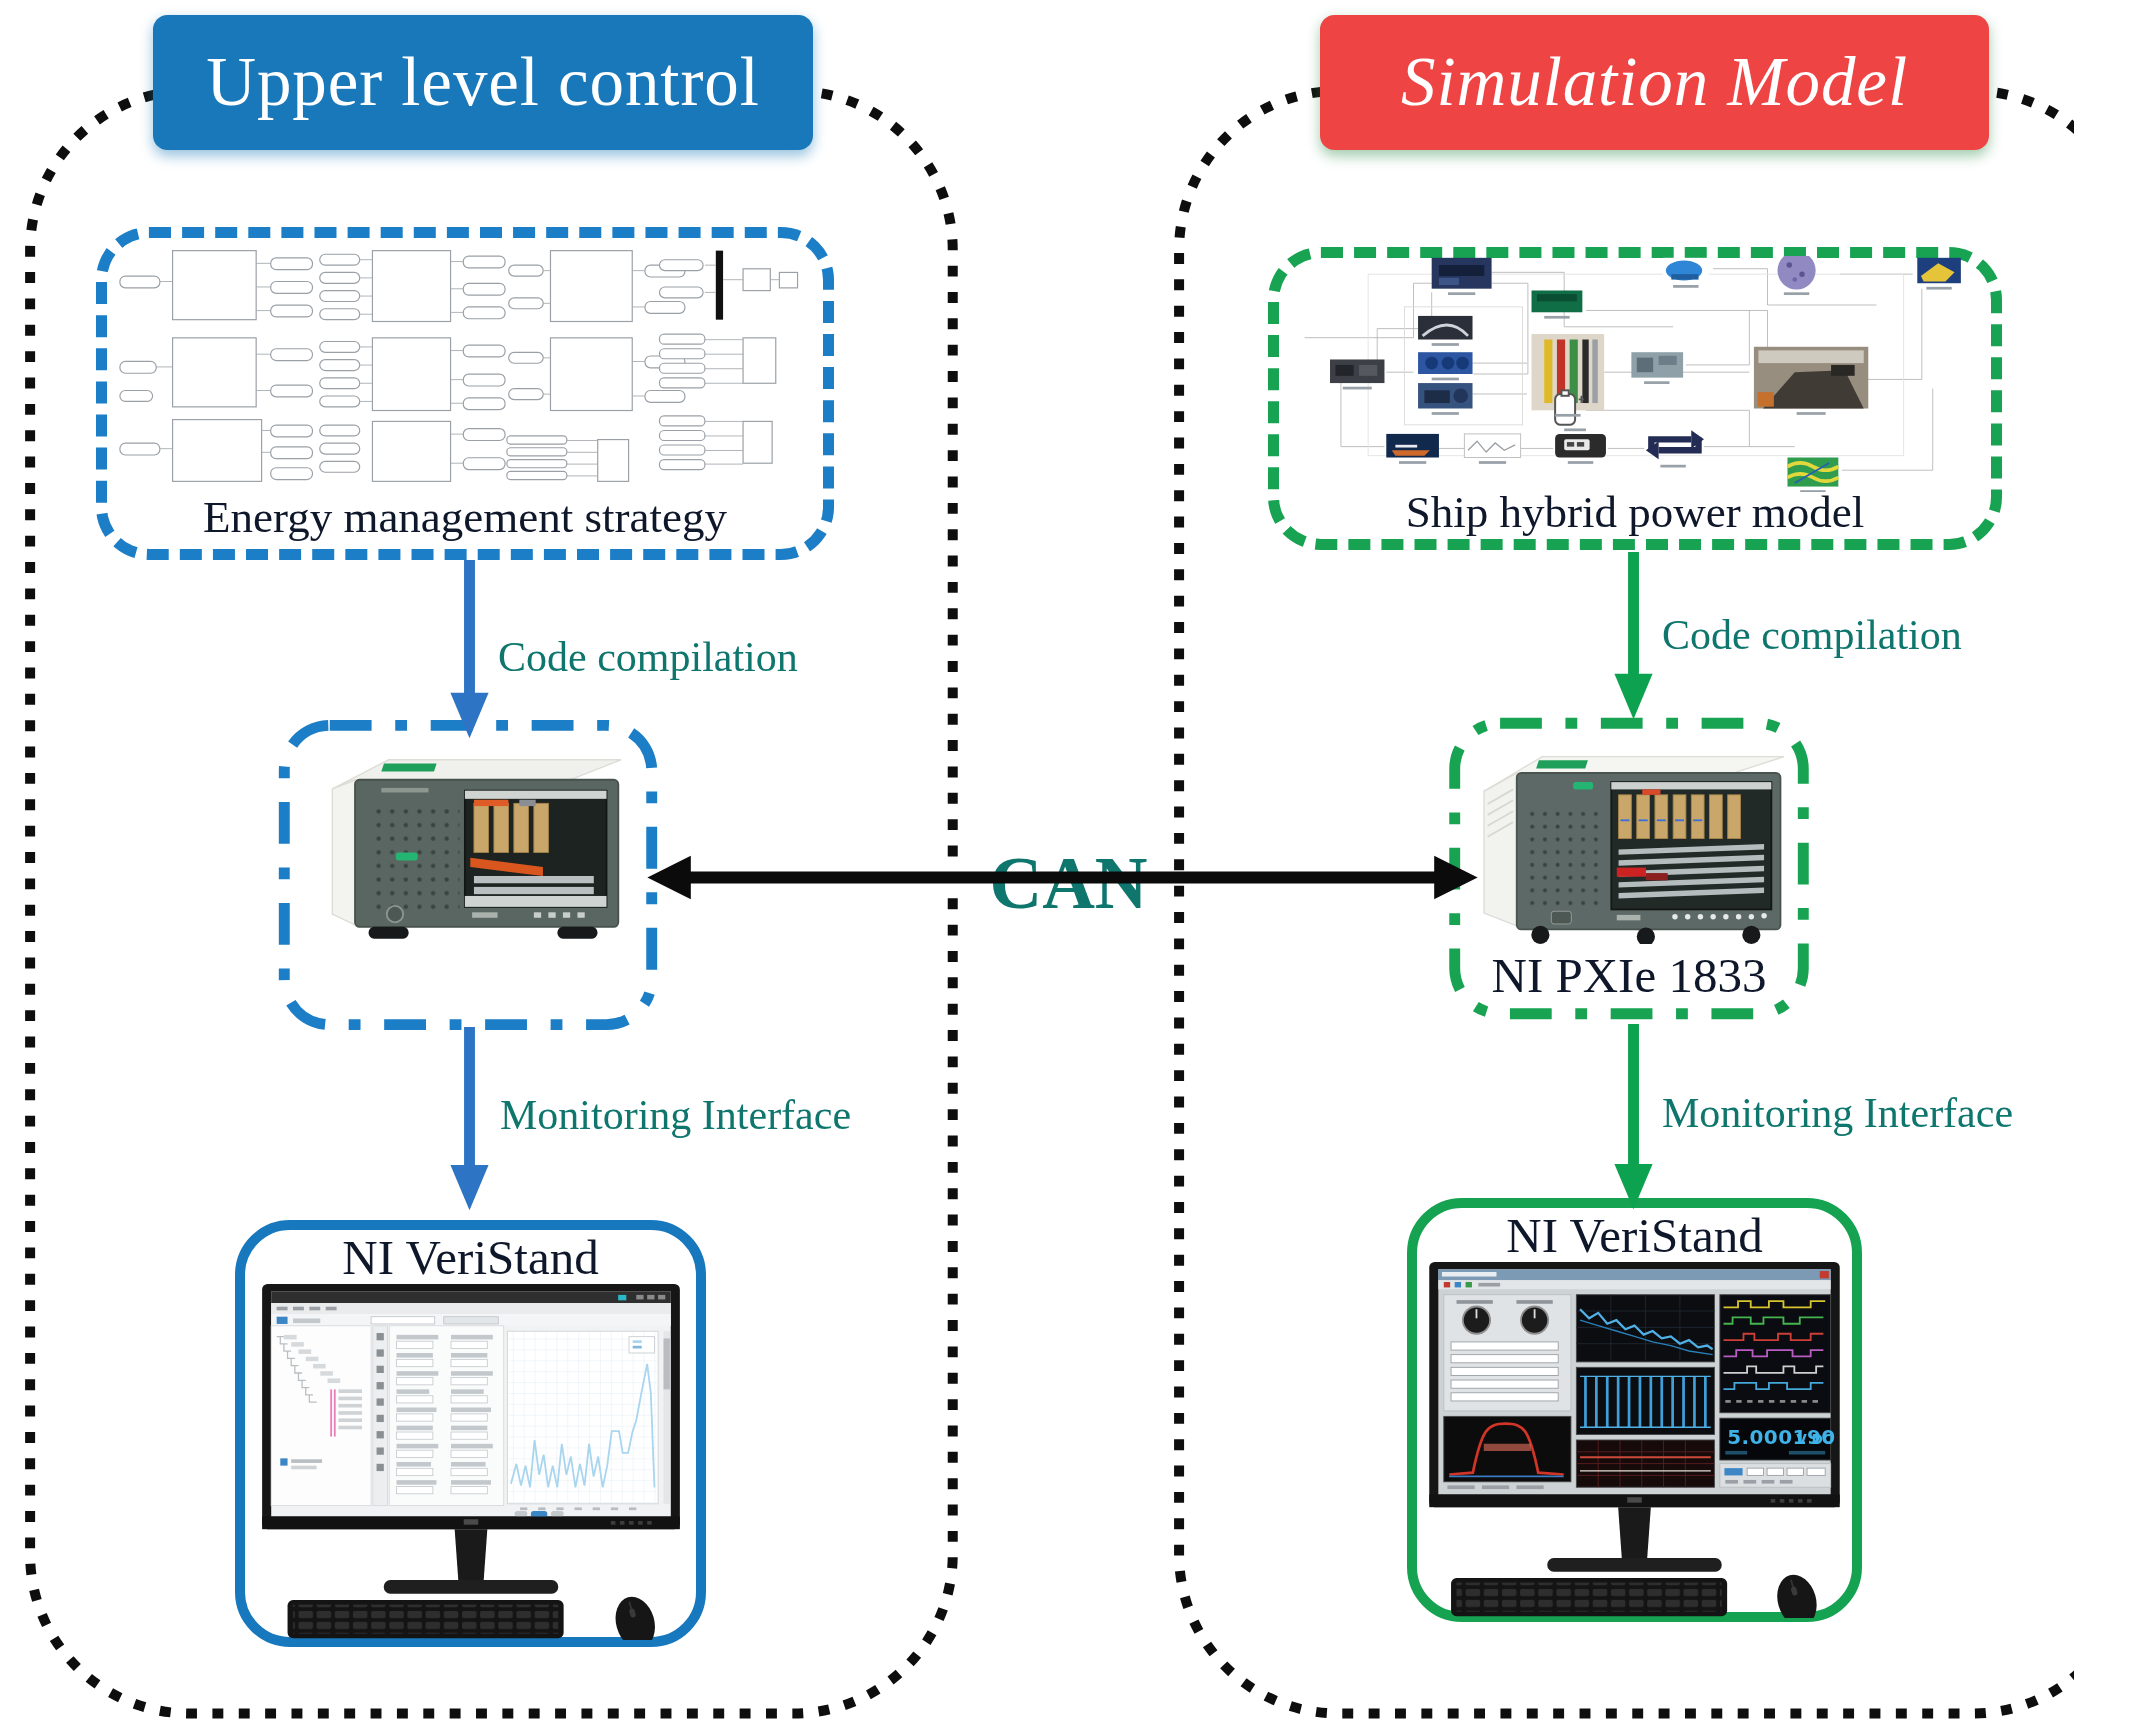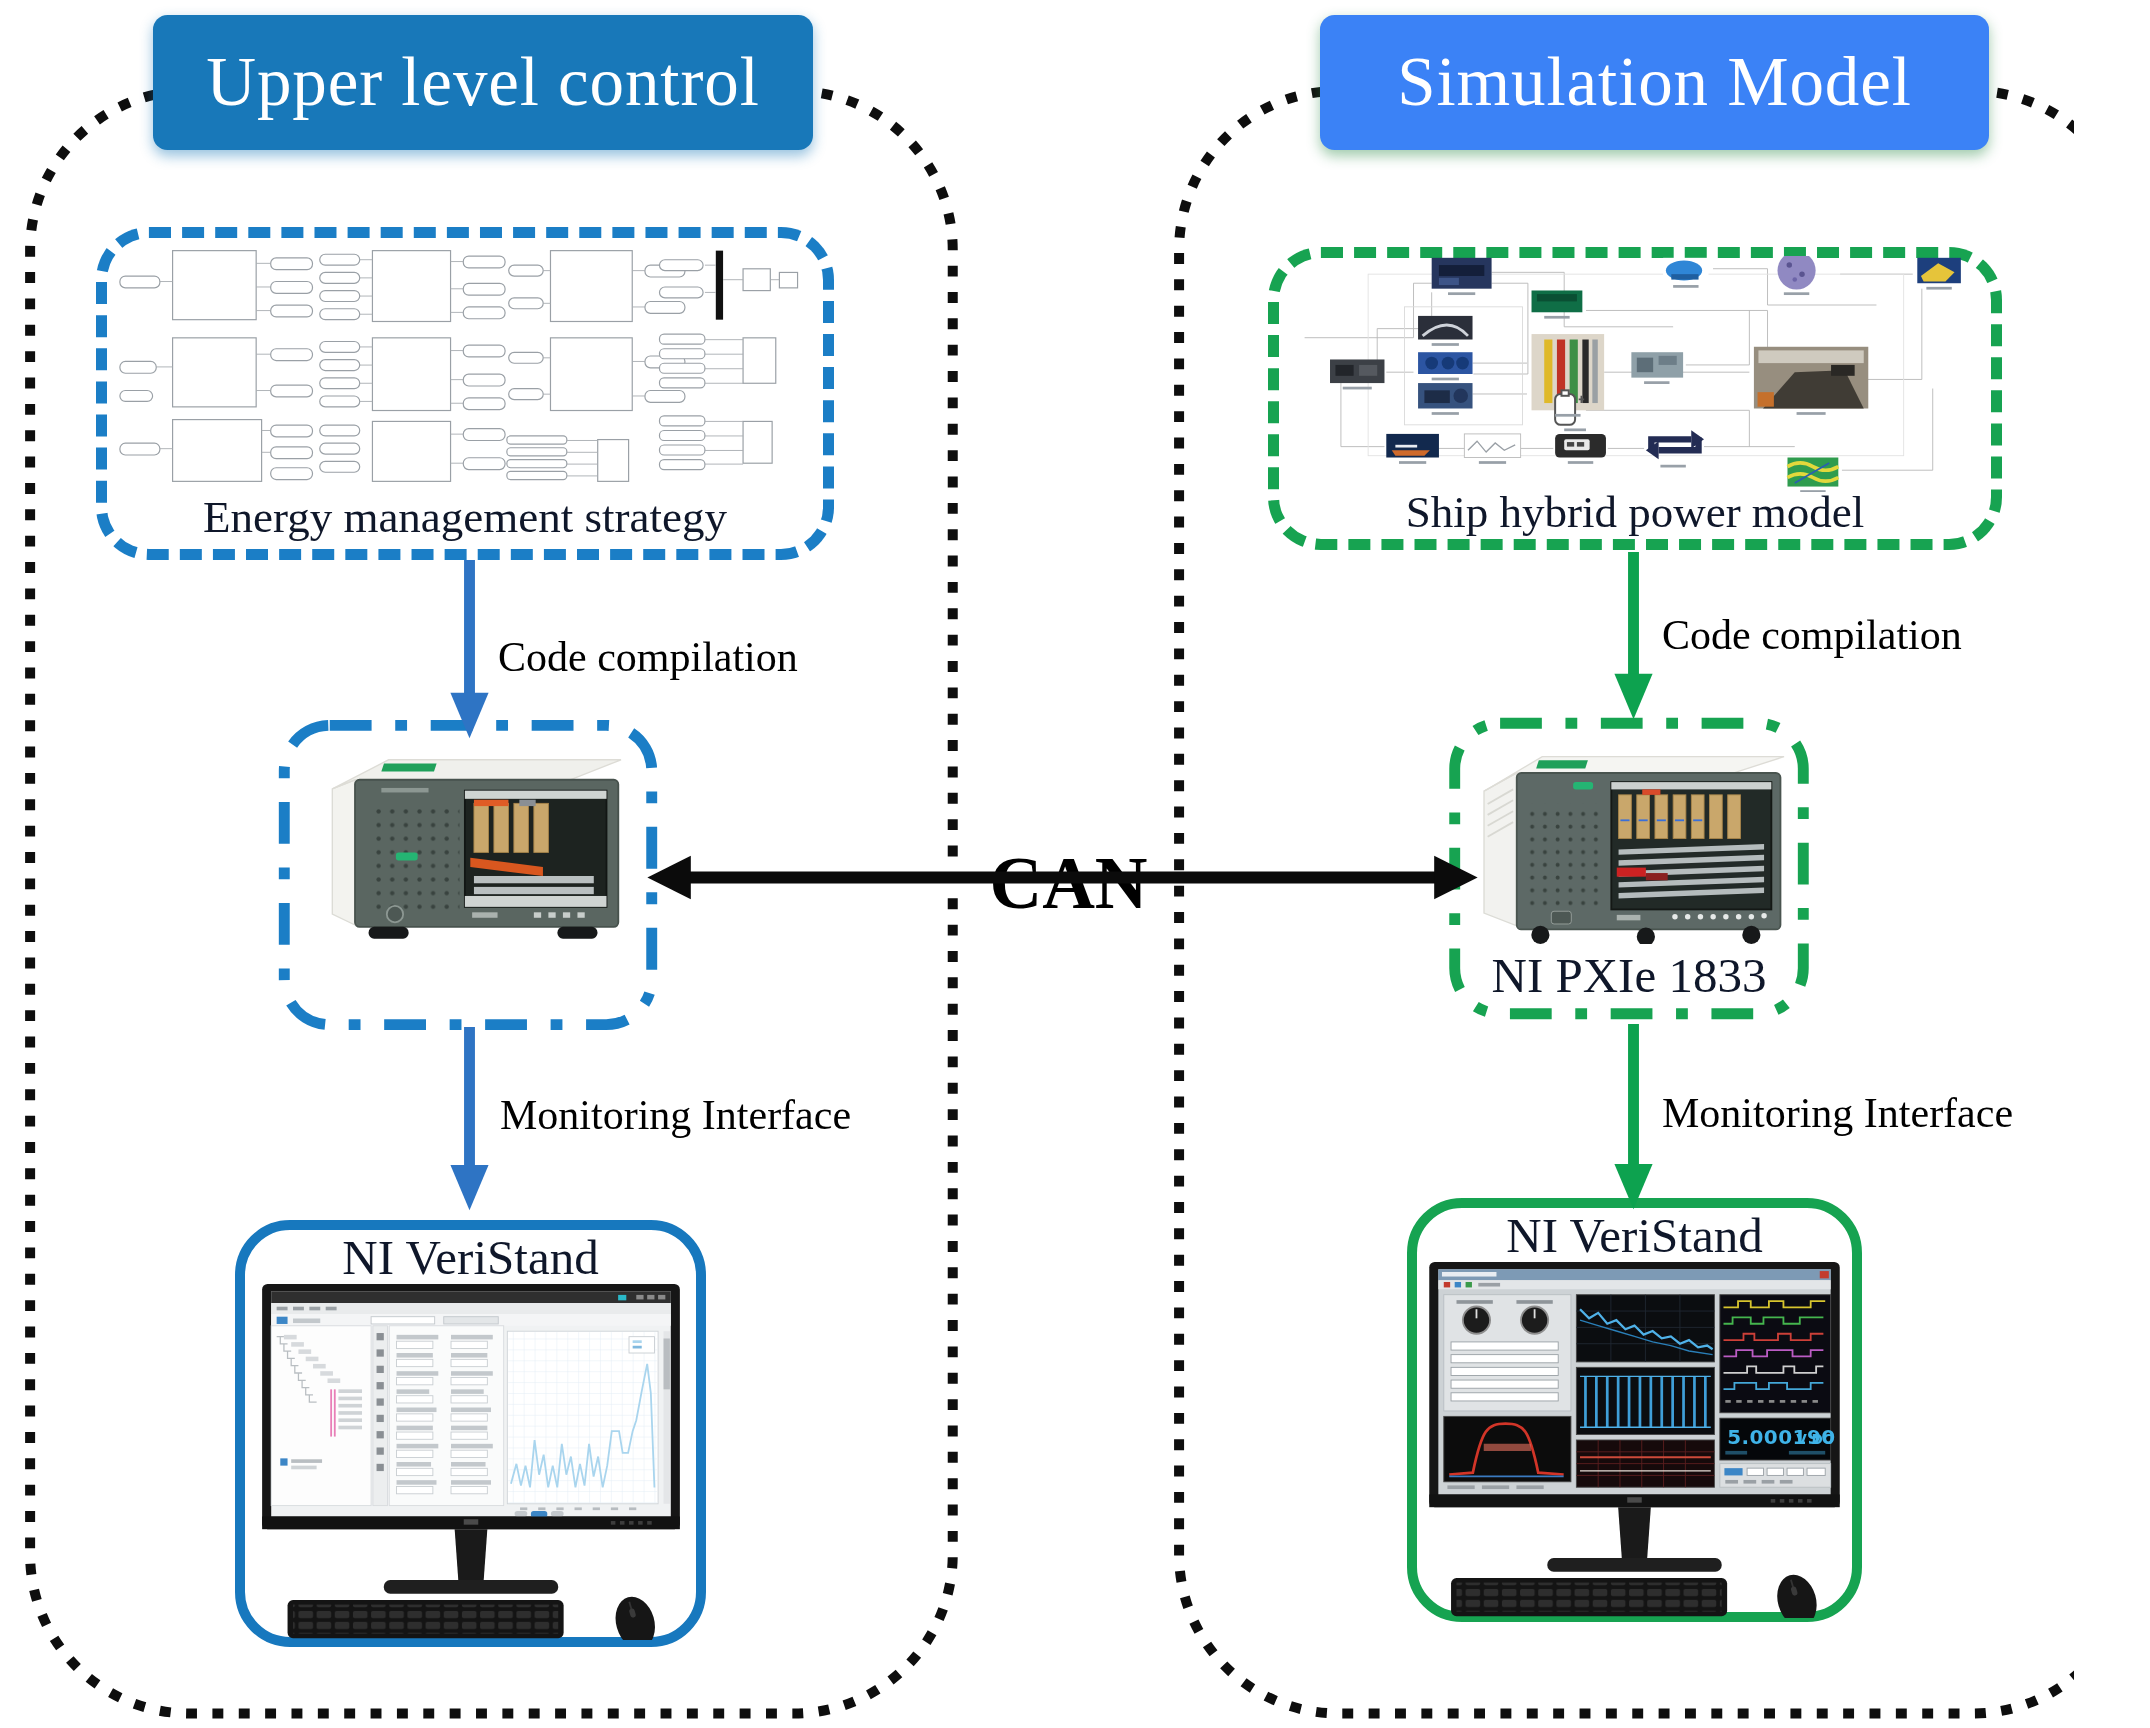--- a/index.html
+++ b/index.html
@@ -5,32 +5,32 @@
   html,body{margin:0;padding:0;background:#ffffff;}
   .canvas{position:relative;width:2074px;height:1728px;background:#fff;
           font-family:"Liberation Serif",serif;overflow:hidden;}
   .abs{position:absolute;}
   svg{display:block;}
   
   .hdr{position:absolute;display:flex;align-items:center;justify-content:center;
        color:#fff;border-radius:14.5px;font-size:69px;letter-spacing:0.9px;z-index:4;}
   #hdr-left{left:153px;top:14.5px;width:660px;height:135px;background:#1878b9;
             box-shadow:0 5.5px 12.7px rgba(24,120,185,.45);}
-  #hdr-right{left:1320px;top:14.5px;width:669px;height:135px;background:#3b82f6;
-             box-shadow:0 5.5px 12.7px rgba(46,139,73,.45);}
+  #hdr-right{left:1320px;top:14.5px;width:669px;height:135px;background:#ef4444;
+             box-shadow:0 5.5px 12.7px rgba(46,139,73,.45);font-style:italic;}
   
   .model-box{position:absolute;border-radius:53px;background:#fff;box-sizing:border-box;z-index:2;}
   #ems-box{left:96px;top:227px;width:738px;height:333px;border:11px dashed #1b7ec6;}
   #ship-box{left:1268px;top:247px;width:734px;height:303px;border:11.8px dashed #17a351;}
   
   .vs-box{position:absolute;border-radius:55px;background:#fff;box-sizing:border-box;z-index:2;}
   #vs-left{left:235px;top:1220px;width:471px;height:427px;border:10px solid #1778be;}
   #vs-right{left:1407px;top:1198px;width:455px;height:424px;border:10px solid #16a351;}
   
-  .cap{position:absolute;color:#000000;white-space:nowrap;z-index:5;}
+  .cap{position:absolute;color:#0f766e;white-space:nowrap;z-index:5;}
   .box-label{position:absolute;text-align:center;color:#0f172a;z-index:5;}
   .f49{font-size:45px;} .f46{font-size:42px;} .f54{font-size:49px;}
   #can-label{left:914px;top:798px;width:309px;text-align:center;font-size:73px;font-weight:bold;margin-top:44px;}
   .layer{position:absolute;left:0;top:0;z-index:3;}
   .under{z-index:1;}
 </style>
 </head>
 <body>
 
 <div class="canvas">

